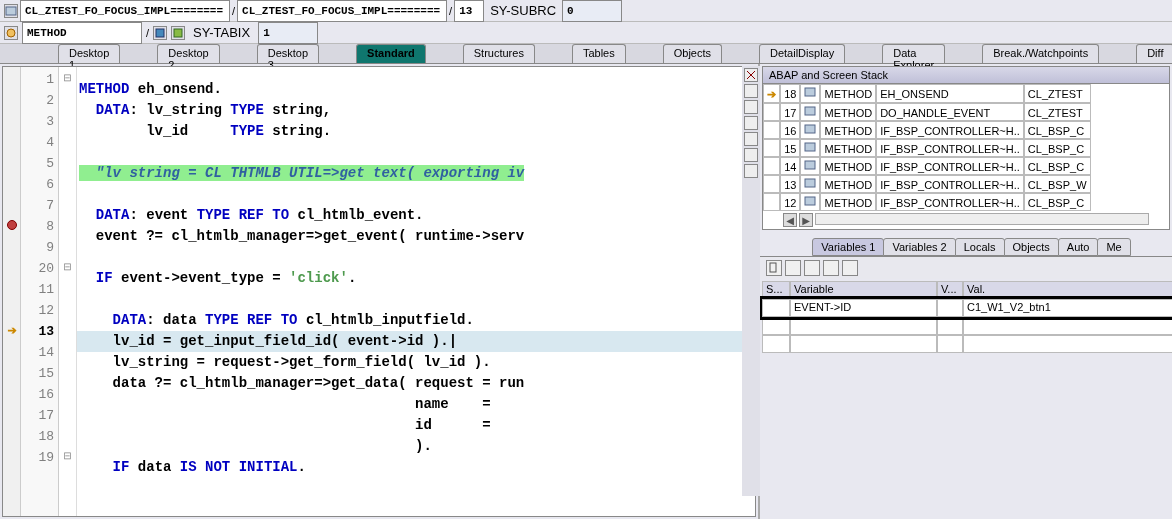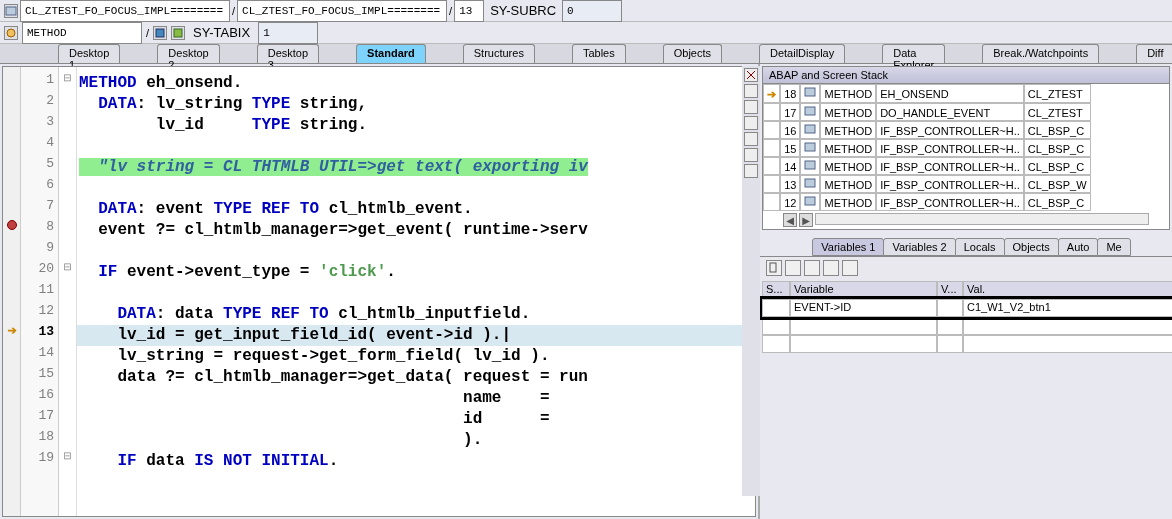--- a/index.html
+++ b/index.html
@@ -1,35 +1,35 @@
 <!DOCTYPE html>
 <html><head>
 <meta charset="utf-8">
 <style>
   * { box-sizing: border-box; margin: 0; padding: 0; }
   body { font-family: Arial, sans-serif; font-size: 11px; background: #f0f0f5; width: 1172px; height: 519px; overflow: hidden; color: #000; }
   .top-bar { display: flex; align-items: center; padding: 2px 4px; gap: 2px; background: #e8e8f0; border-bottom: 1px solid #bbb; height: 22px; }
   .top-bar2 { display: flex; align-items: center; padding: 2px 4px; gap: 4px; background: #e8e8f0; border-bottom: 1px solid #bbb; height: 22px; }
-  .field { background: #fff; border: 1px solid #888; padding: 1px 4px; height: 22px; display: inline-flex; align-items: center; font-family: 'Courier New', monospace; font-size: 11px; }
+  .field { background: #fff; border: 1px solid #888; padding: 1px 4px; height: 22px; display: inline-flex; align-items: center; font-family: 'Courier New', monospace; font-size: 11px; font-weight: bold; }
   .field-ro { background: #e8ecf5; }
   .field-label { padding: 0 4px; font-size: 13px; }
   .ic { width: 14px; height: 14px; display: inline-block; background: #e0e0e8; border: 1px solid #888; }
   .tabstrip { display: flex; background: #d8d8e0; border-bottom: 1px solid #888; padding-left: 20px; height: 20px; }
   .tab { padding: 2px 10px; border: 1px solid #888; border-bottom: none; margin-right: -1px; background: #e0e0e8; cursor: pointer; font-size: 11px; border-radius: 3px 3px 0 0; margin-left: 38px; }
-  .tab.active { background: #7dd3fc; font-weight: bold; }
+  .tab.active { background: #0f766e; font-weight: bold; }
   .main-area { display: flex; height: 455px; background: #e8e8f0; }
   .code-area { width: 760px; display: flex; flex-direction: column; border-right: 2px solid #aaa; }
   .code-container { display: flex; flex: 1; background: #fff; border: 1px solid #888; margin: 2px; overflow: hidden; position: relative; }
   .gutter { background: #f0f0f0; border-right: 1px solid #ccc; width: 18px; }
   .gutter2 { background: #f8f8f8; border-right: 1px solid #ccc; width: 38px; text-align: right; font-family: 'Courier New', monospace; font-size: 13px; color: #808080; padding-top: 2px; }
   .gutter2 .ln { height: 21px; padding-right: 4px; line-height: 21px; }
   .gutter2 .ln.cur { color: #000; font-weight: bold; }
   .foldcol { width: 18px; background: #fff; border-right: 1px solid #ddd; }
   .fold-mark { height: 21px; display: flex; align-items: center; justify-content: center; color: #888; font-size: 10px; }
-  .code-body { flex: 1; font-family: 'Courier New', monospace; font-size: 16px; font-weight: bold; padding-top: 6px; background: #fff; white-space: pre; }
+  .code-body { flex: 1; font-family: 'Courier New', monospace; font-size: 14px; font-weight: bold; padding-top: 12px; background: #fff; white-space: pre; }
   .cl { height: 21px; line-height: 21px; padding-left: 2px; }
   .cl.current { background: #d8e8f0; }
   .kw { color: #0000c0; }
   .str { color: #4e9a4e; }
   .cmt { background: #90ee90; color: #3060a0; font-style: italic; }
   .vtoolbar { width: 18px; background: #e0e0e8; display: flex; flex-direction: column; gap: 2px; padding: 2px 1px; align-items: center; }
   .vtoolbar .tb { width: 14px; height: 14px; border: 1px solid #888; background: #eee; }
   .right-area { flex: 1; display: flex; flex-direction: column; }
   .stack-panel { border: 1px solid #888; margin: 2px; background: #fff; }
   .panel-title { background: linear-gradient(#d8d8e8,#c0c0d8); padding: 2px 6px; font-size: 11px; border-bottom: 1px solid #888; }

